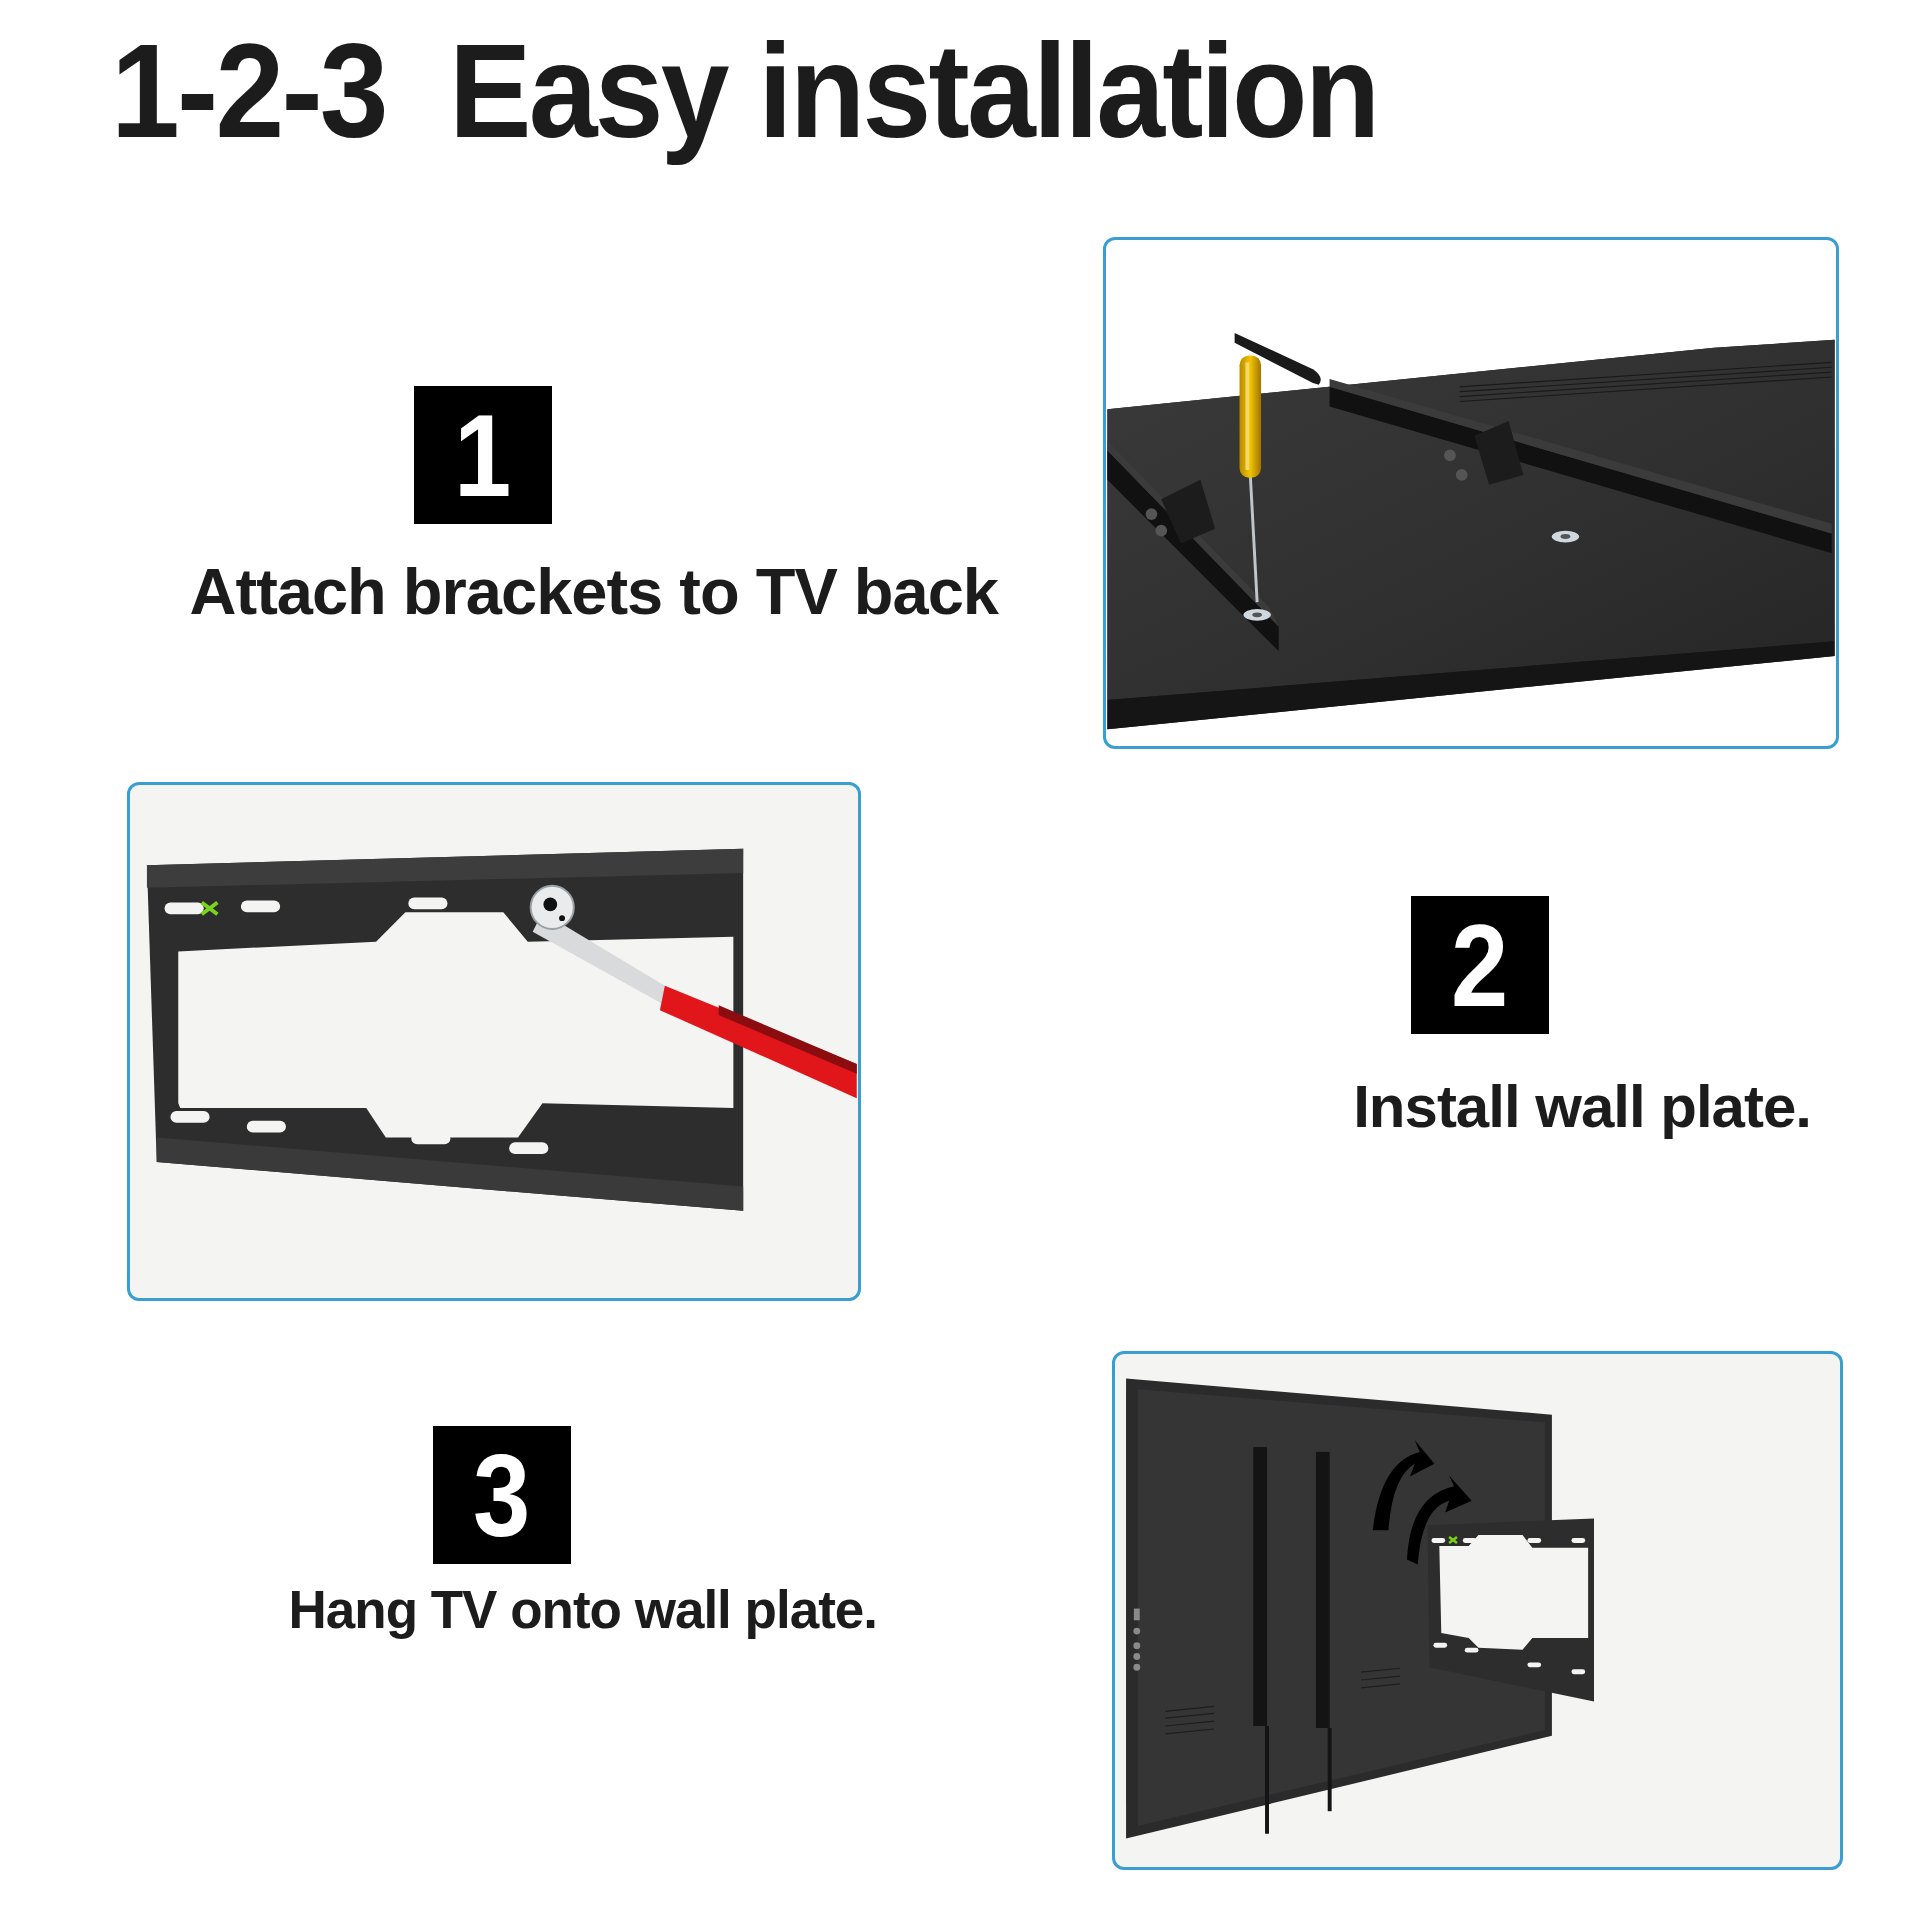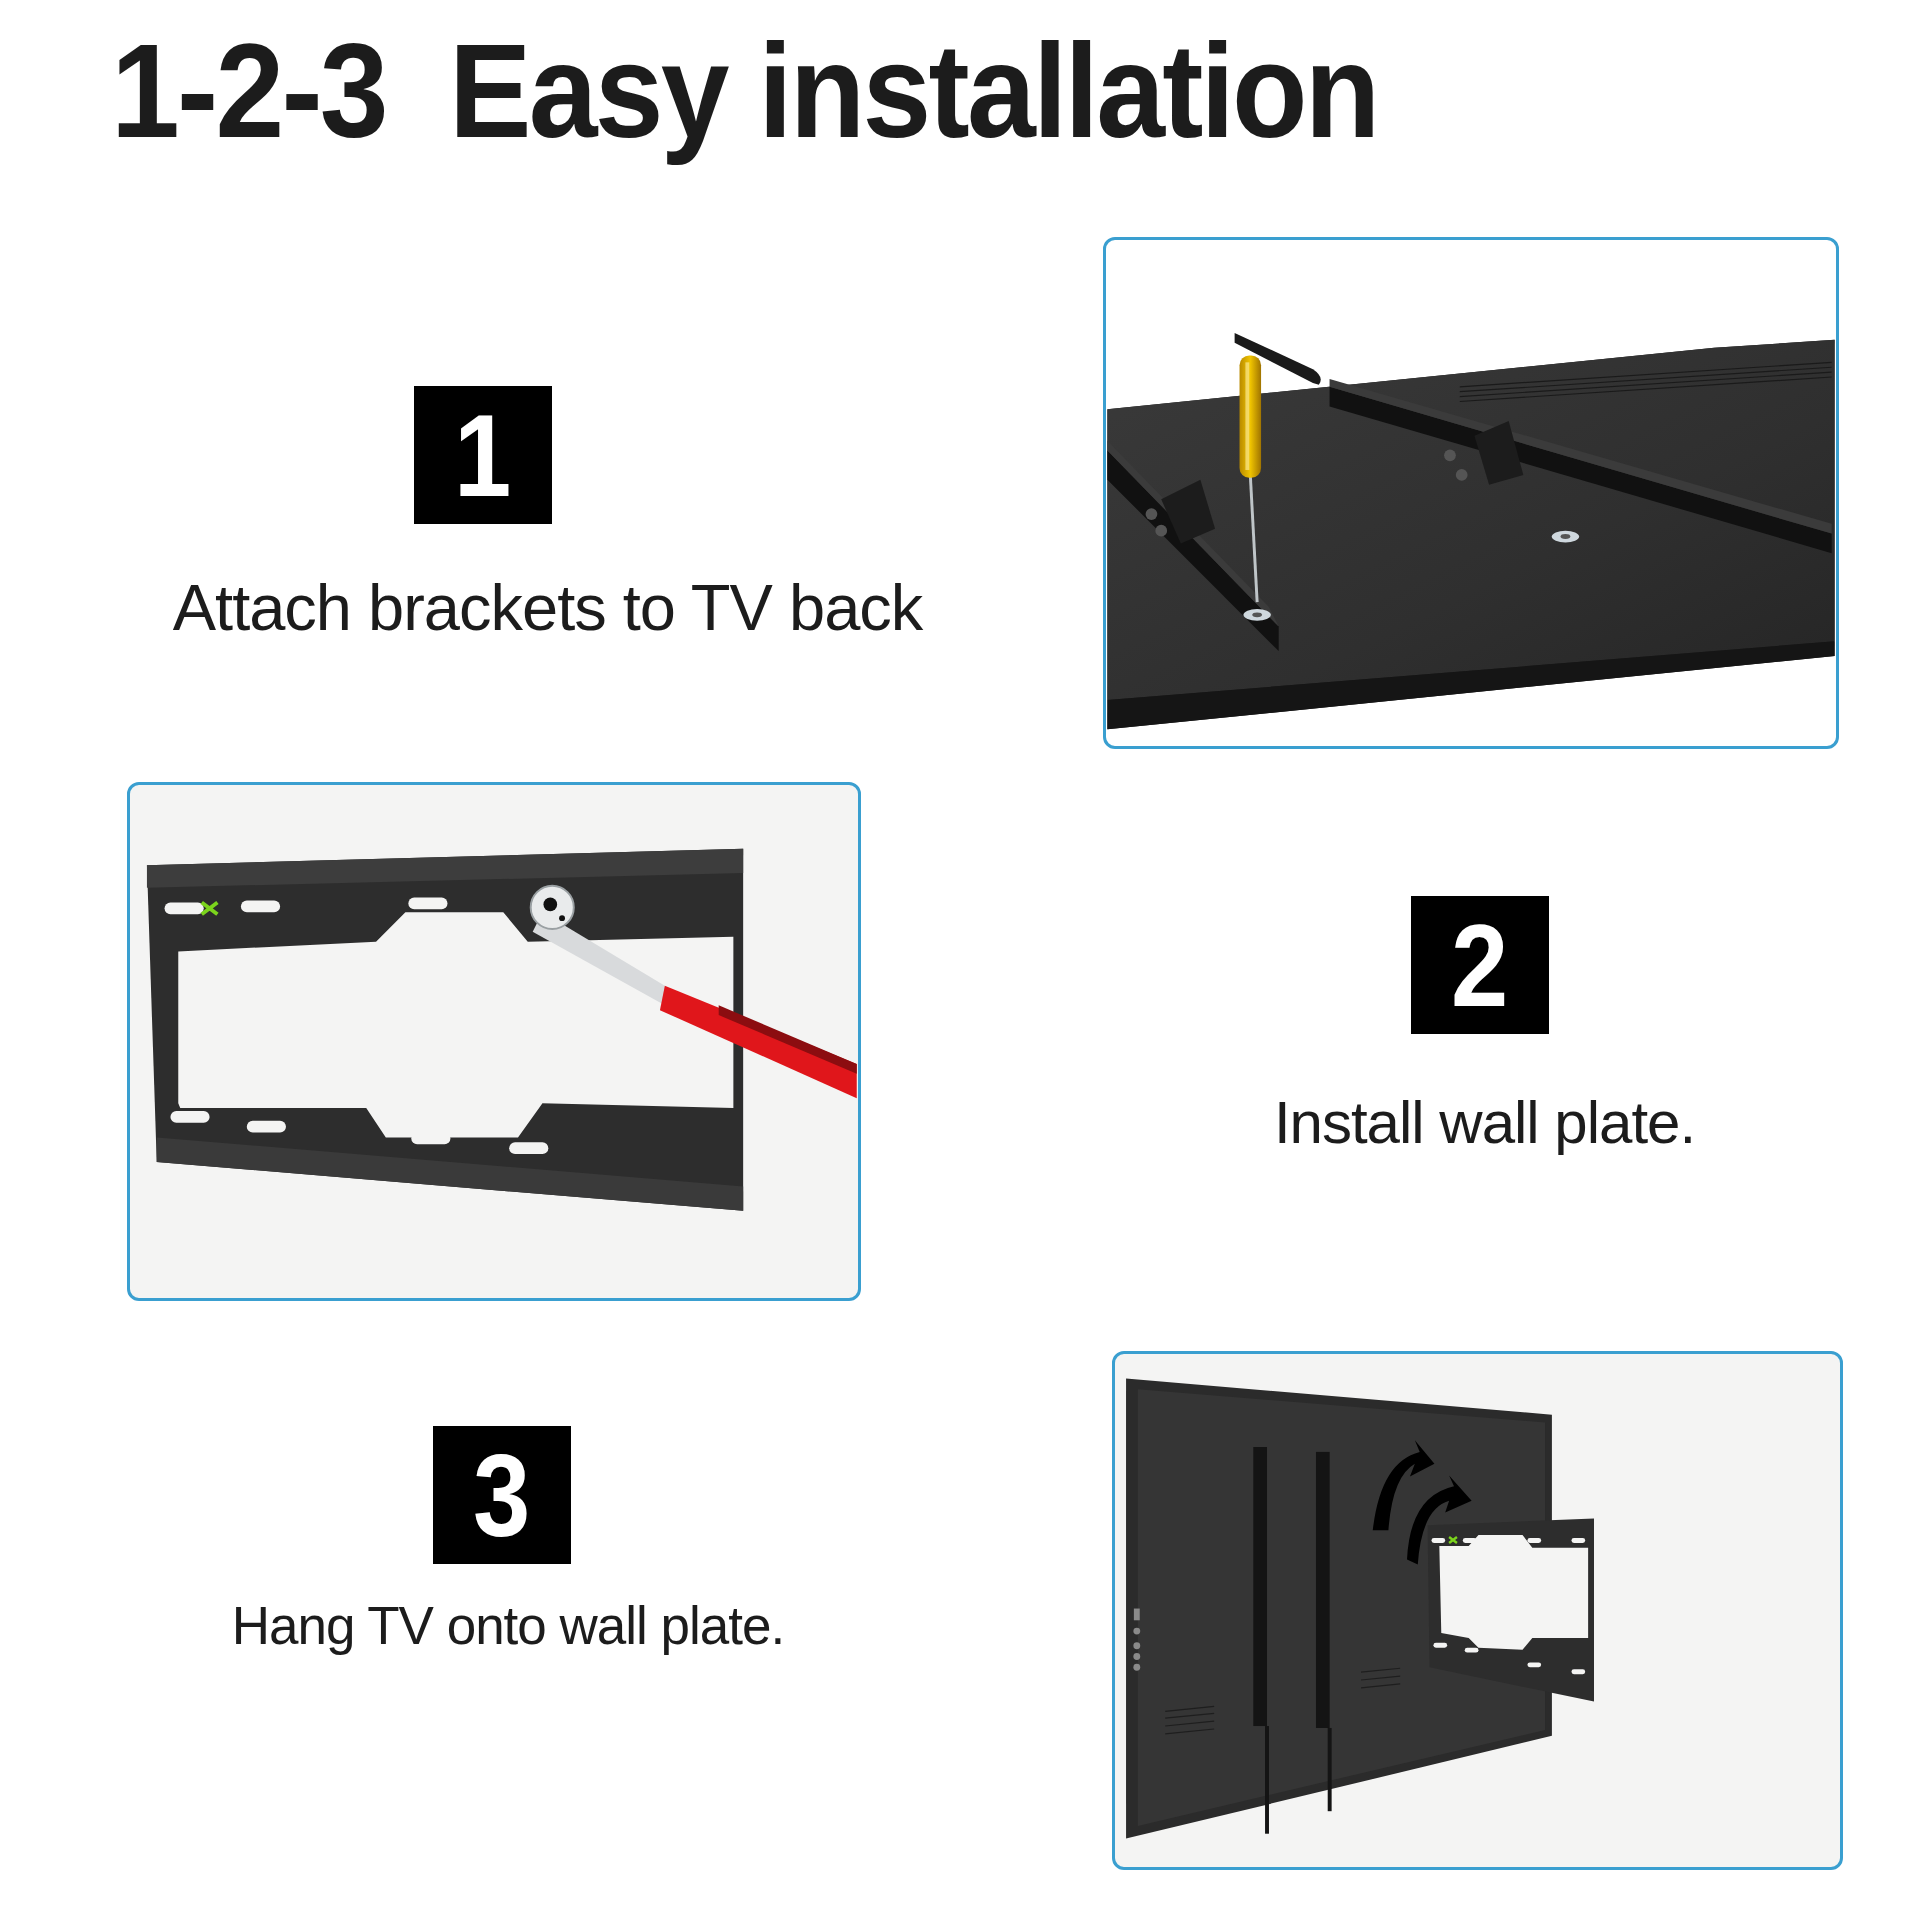--- a/index.html
+++ b/index.html
@@ -5,22 +5,22 @@
   html, body { margin: 0; padding: 0; background: #ffffff; }
   body { width: 1927px; height: 1927px; position: relative; overflow: hidden;
          font-family: "Liberation Sans", sans-serif; color: #1c1c1c; }
   .title { position: absolute; left: 111px; top: 18px; margin: 0;
            font-size: 133px; font-weight: 700; letter-spacing: -3px;
            transform: scaleX(0.93); transform-origin: left top; white-space: pre; line-height: 1.1; }
   .badge { position: absolute; width: 138px; height: 138px; background: #000;
            color: #fff; font-weight: 700; font-size: 117px; display: flex;
            align-items: center; justify-content: center; line-height: 1; }
   .badge span { transform: scaleX(0.88); display: inline-block; }
-  .step-text { position: absolute; font-weight: 400; white-space: nowrap;
-               text-align: center; letter-spacing: -1px; margin-top: 16px; }
+  .step-text { position: absolute; font-weight: 700; white-space: nowrap;
+               text-align: right; letter-spacing: -1px; }
   .panel { position: absolute; border: 3px solid #3a9fd0; border-radius: 12px;
            overflow: hidden; background: #f4f4f3; box-sizing: border-box; }
   .panel svg { display: block; width: 100%; height: 100%; }
 </style>
 </head>
 <body>
 
 <h1 class="title">1-2-3  Easy installation</h1>
 
 <div class="badge" style="left:414px; top:386px;">

